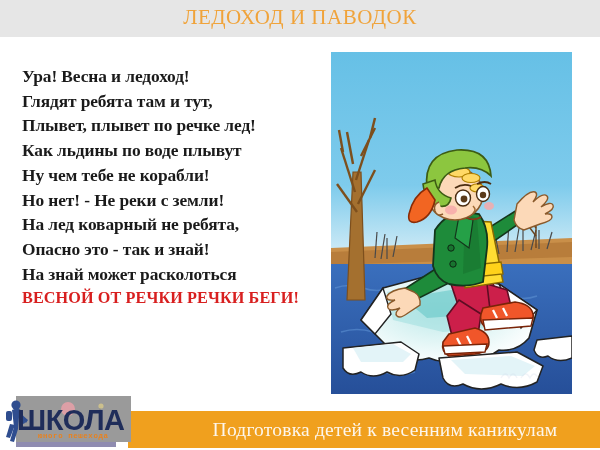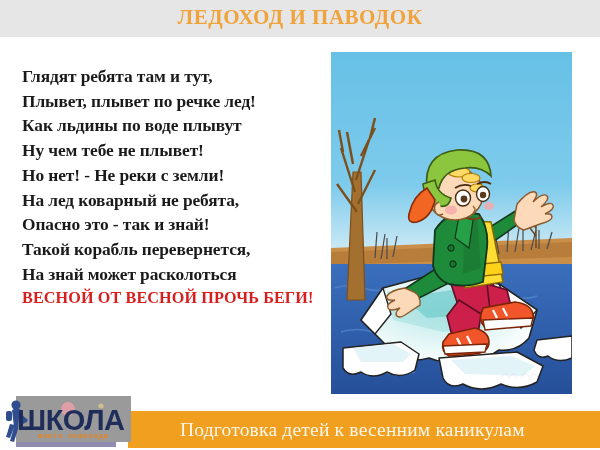--- a/index.html
+++ b/index.html
@@ -22,21 +22,21 @@
     width: 600px; height: 37px;
     background: #e6e6e6;
   }
   .header-title {
     position: absolute;
     left: 0; top: 0;
     width: 600px; height: 37px;
     line-height: 35px;
     text-align: center;
     font-family: "Liberation Serif", serif;
-    font-weight: bold;
+    font-weight: normal;
     font-size: 21px;
     letter-spacing: 0.5px;
     color: #f0a33a;
     white-space: nowrap;
   }
 
   
   .poem {
     position: absolute;
     left: 22px;
@@ -84,20 +84,21 @@
     left: 180px;
     top: 411px;
     width: 410px;
     height: 37px;
     line-height: 37px;
     font-family: "Liberation Serif", serif;
     font-size: 19.5px;
     color: #fdf6ec;
     white-space: nowrap;
     letter-spacing: 0.2px;
+    text-align: center;
   }
 
   
   .logo {
     position: absolute;
     left: 0px;
     top: 396px;
     width: 131px;
     height: 54px;
   }
@@ -137,30 +138,30 @@
     white-space: nowrap;
   }
 </style>
 </head>
 <body>
 
 <div class="header-bar"></div>
 <div class="header-title">ЛЕДОХОД И ПАВОДОК</div>
 
 <div class="poem">
+  <div class="poem-line">Ура! Весна и ледоход!</div>
   <div class="poem-line">Глядят ребята там и тут,</div>
   <div class="poem-line">Плывет, плывет по речке лед!</div>
   <div class="poem-line">Как льдины по воде плывут</div>
-  <div class="poem-line">Ну чем тебе не плывет!</div>
+  <div class="poem-line">Ну чем тебе не корабли!</div>
   <div class="poem-line">Но нет! - Не реки с земли!</div>
   <div class="poem-line">На лед коварный не ребята,</div>
   <div class="poem-line">Опасно это - так и знай!</div>
-  <div class="poem-line">Такой корабль перевернется,</div>
   <div class="poem-line">На знай может расколоться</div>
-  <div class="poem-line warning">ВЕСНОЙ ОТ ВЕСНОЙ ПРОЧЬ БЕГИ!</div>
+  <div class="poem-line warning">ВЕСНОЙ ОТ РЕЧКИ РЕЧКИ БЕГИ!</div>
 </div>
 
 <div class="illustration">
   <svg class="illu-svg" viewBox="0 0 241 342" preserveAspectRatio="none">
     <defs>
       <linearGradient id="sky" x1="0" y1="0" x2="0" y2="1">
         <stop offset="0%" stop-color="#66c0e6"></stop>
         <stop offset="62%" stop-color="#7ecbec"></stop>
         <stop offset="100%" stop-color="#dff1f8"></stop>
       </linearGradient>

